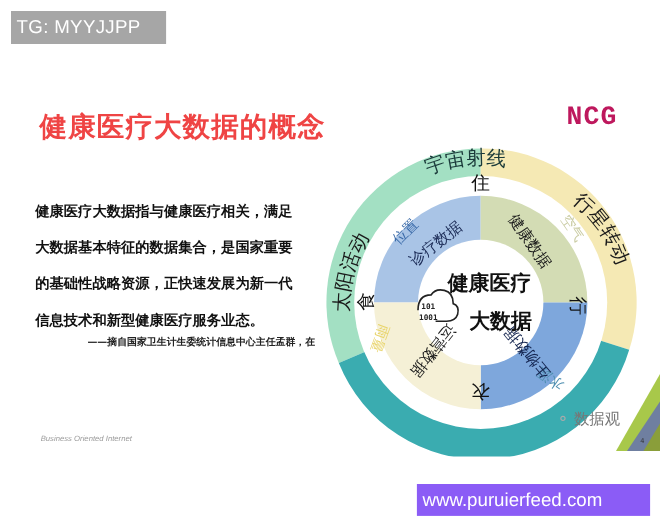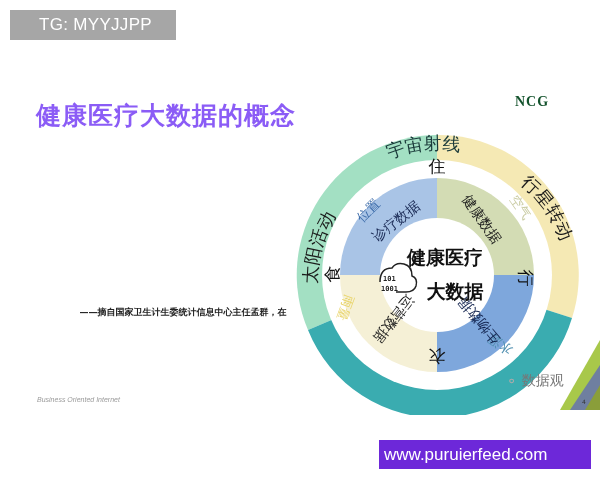--- a/index.html
+++ b/index.html
@@ -1,35 +1,35 @@
 <!DOCTYPE html>
 <html><head>
 <meta charset="utf-8">
 <style>
   * { margin: 0; padding: 0; box-sizing: border-box; }
   html, body { width: 600px; height: 480px; background: #ffffff; overflow: hidden; }
   body { position: relative; font-family: "DejaVu Sans", sans-serif; }
   .slide { position: absolute; left: 0; top: 0; width: 600px; height: 410px; background: #ffffff; }
   .watermark-top {
-    position: absolute; left: 10px; top: 10px; width: 166px; height: 30px;
+    position: absolute; left: 10px; top: 10px; width: 141px; height: 30px;
     background: #a6a6a6; color: #ffffff; font-family: "Liberation Sans", sans-serif;
-    font-size: 17px; line-height: 30px; padding-left: 5px; letter-spacing: 0.3px; text-align: center;
+    font-size: 17px; line-height: 30px; padding-left: 5px; letter-spacing: 0.3px;
   }
   .watermark-bottom {
     position: absolute; left: 379px; top: 440px; width: 212px; height: 29px;
-    background: #6d28d9; color: #ffffff; font-family: "Liberation Sans", sans-serif;
+    background: #8b5cf6; color: #ffffff; font-family: "Liberation Sans", sans-serif;
     font-size: 17px; line-height: 29px; padding-left: 5px;
   }
   .title {
     position: absolute; left: 36px; top: 99px; font-size: 25px; font-weight: bold;
-    color: #8b5cf6; letter-spacing: 1px; font-family: "DejaVu Sans", sans-serif;
+    color: #ef4444; letter-spacing: 1px; font-family: "DejaVu Sans", sans-serif;
   }
   .logo {
-    position: absolute; left: 515px; top: 94px; font-size: 14px; font-weight: bold;
-    color: #14532d; font-family: Liberation Serif, serif; letter-spacing: 1px;
+    position: absolute; left: 515px; top: 94px; font-size: 24px; font-weight: bold;
+    color: #be185d; font-family: Liberation Mono, monospace; letter-spacing: 1px;
   }
   .body-text {
     position: absolute; left: 32px; top: 176px; width: 270px; font-size: 13px;
     font-weight: bold; color: #111111; line-height: 33px;
   }
   .body-text .line { display: block; white-space: nowrap; }
   .quote {
     position: absolute; left: 32px; top: 301px; width: 280px; font-size: 9px;
     font-weight: bold; color: #222222; line-height: 22px;
   }
@@ -48,20 +48,26 @@
   .corner { position: absolute; right: 0; top: 340px; width: 60px; height: 70px; }
   .page-num { position: absolute; left: 582px; top: 398px; font-size: 6px; color: #333333; }
 </style>
 </head>
 <body>
 
 <div class="slide">
   <div class="title">健康医疗大数据的概念</div>
   <div class="logo">NCG</div>
 
+  <div class="body-text">
+    <span class="line">健康医疗大数据指与健康医疗相关，满足</span>
+    <span class="line">大数据基本特征的数据集合，是国家重要</span>
+    <span class="line">的基础性战略资源，正快速发展为新一代</span>
+    <span class="line">信息技术和新型健康医疗服务业态。</span>
+  </div>
 
   <div class="quote">
     <span class="line indent">——摘自国家卫生计生委统计信息中心主任孟群，在</span>
   </div>
 
   <div class="footer-tag">Business Oriented Internet</div>
 
   <svg class="corner" viewBox="0 0 60 70">
     <polygon points="60,0 60,70 20,70" fill="#a8c84a"></polygon>
     <polygon points="60,25 60,70 30,70" fill="#6f7fa0"></polygon>

